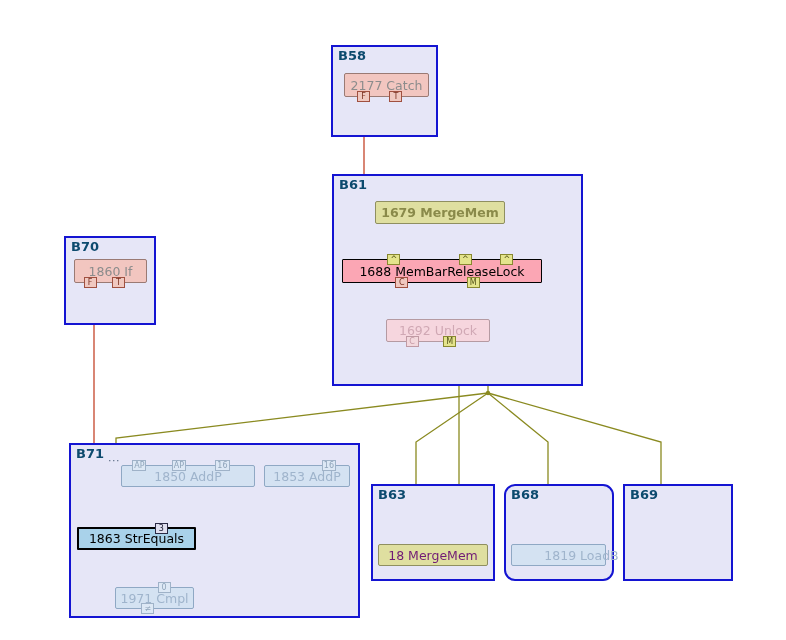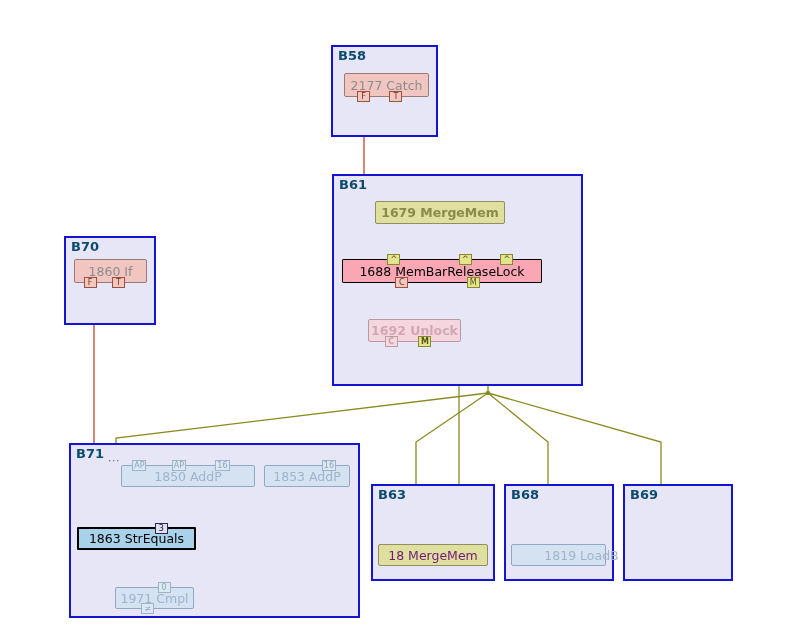--- a/index.html
+++ b/index.html
@@ -191,21 +191,21 @@
       <span class="node-label">1679 MergeMem</span>
     </div>
     <div class="node n-membar" style="left: 342px; top: 259px; width: 200px; height: 24px;">
       <span class="node-label">1688 MemBarReleaseLock</span>
       <div class="port p-top p-mem" style="left: calc(26% - 7px);">^</div>
       <div class="port p-top p-mem" style="left: calc(62% - 7px);">^</div>
       <div class="port p-top p-mem" style="left: calc(83% - 7px);">^</div>
       <div class="port p-bot p-ctrl" style="left: calc(30% - 7px);">C</div>
       <div class="port p-bot p-mem" style="left: calc(66% - 7px);">M</div>
     </div>
-    <div class="node n-unlock" style="left: 368px; top: 319px; width: 93px; height: 23px; font-weight: bold;">
+    <div class="node n-unlock" style="left: 386px; top: 319px; width: 104px; height: 23px;">
       <span class="node-label">1692 Unlock</span>
       <div class="port p-bot p-light" style="left: calc(25% - 7px);">C</div>
       <div class="port p-bot p-mem" style="left: calc(62% - 7px);">M</div>
     </div>
     <div class="block" style="left: 64px; top: 236px; width: 92px; height: 89px;">
       <div class="block-label">B70</div>
     </div>
     <div class="node n-control" style="left: 74px; top: 259px; width: 73px; height: 24px;">
       <span class="node-label">1860 If</span>
       <div class="port p-bot p-ctrl" style="left: calc(22% - 7px);">F</div>
@@ -233,21 +233,21 @@
       <span class="node-label">1971 Cmpl</span>
       <div class="port p-top p-data-dim" style="left: calc(63% - 7px);">0</div>
       <div class="port p-bot p-data-dim" style="left: calc(42% - 7px);">≠</div>
     </div>
     <div class="block" style="left: 371px; top: 484px; width: 124px; height: 97px;">
       <div class="block-label">B63</div>
     </div>
     <div class="node n-memory-plain" style="left: 378px; top: 544px; width: 110px; height: 22px;">
       <span class="node-label">18 MergeMem</span>
     </div>
-    <div class="block" style="left: 504px; top: 484px; width: 110px; height: 97px;">
+    <div class="block" style="left: 504px; top: 484px; width: 110px; height: 97px; border-radius: 11px;">
       <div class="block-label">B68</div>
     </div>
     <div class="node n-data" style="left: 511px; top: 544px; width: 95px; height: 22px; padding-left: 46px;">
       <span class="node-label">1819 LoadB</span>
     </div>
     <div class="block" style="left: 623px; top: 484px; width: 110px; height: 97px;">
       <div class="block-label">B69</div>
     </div>
   </div>
 

